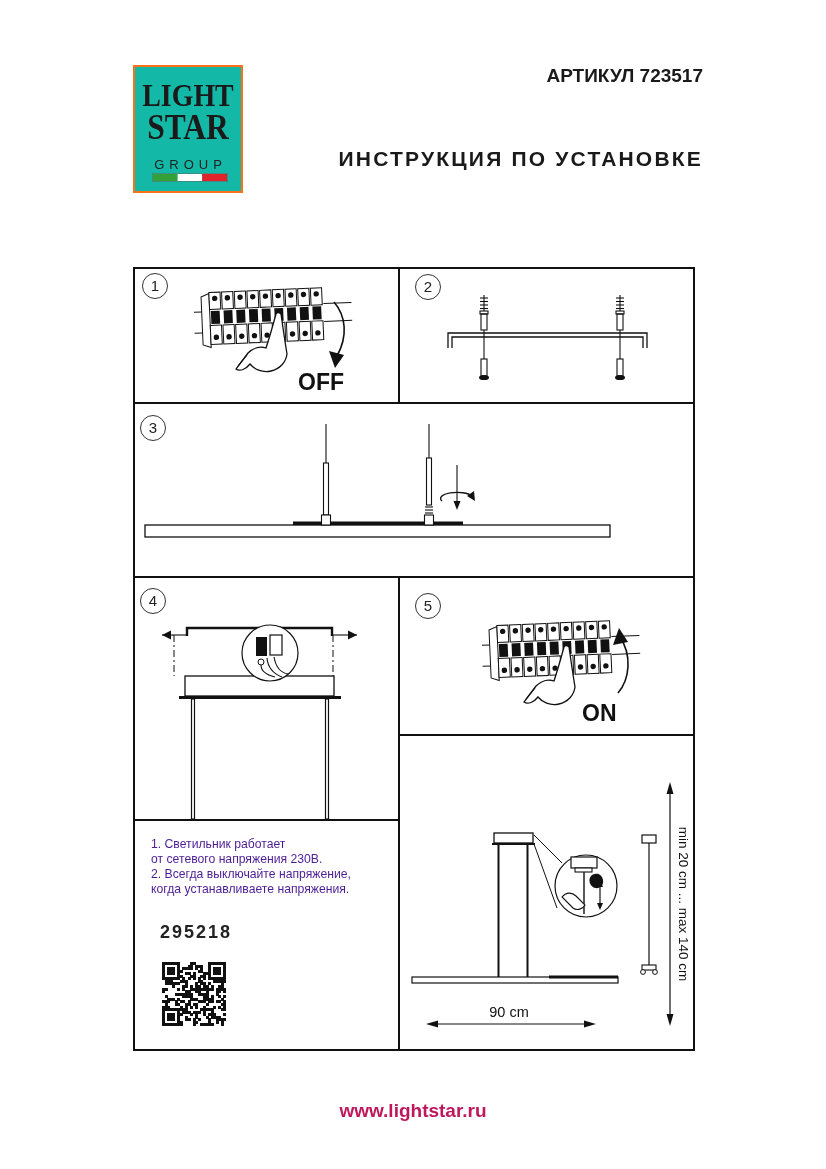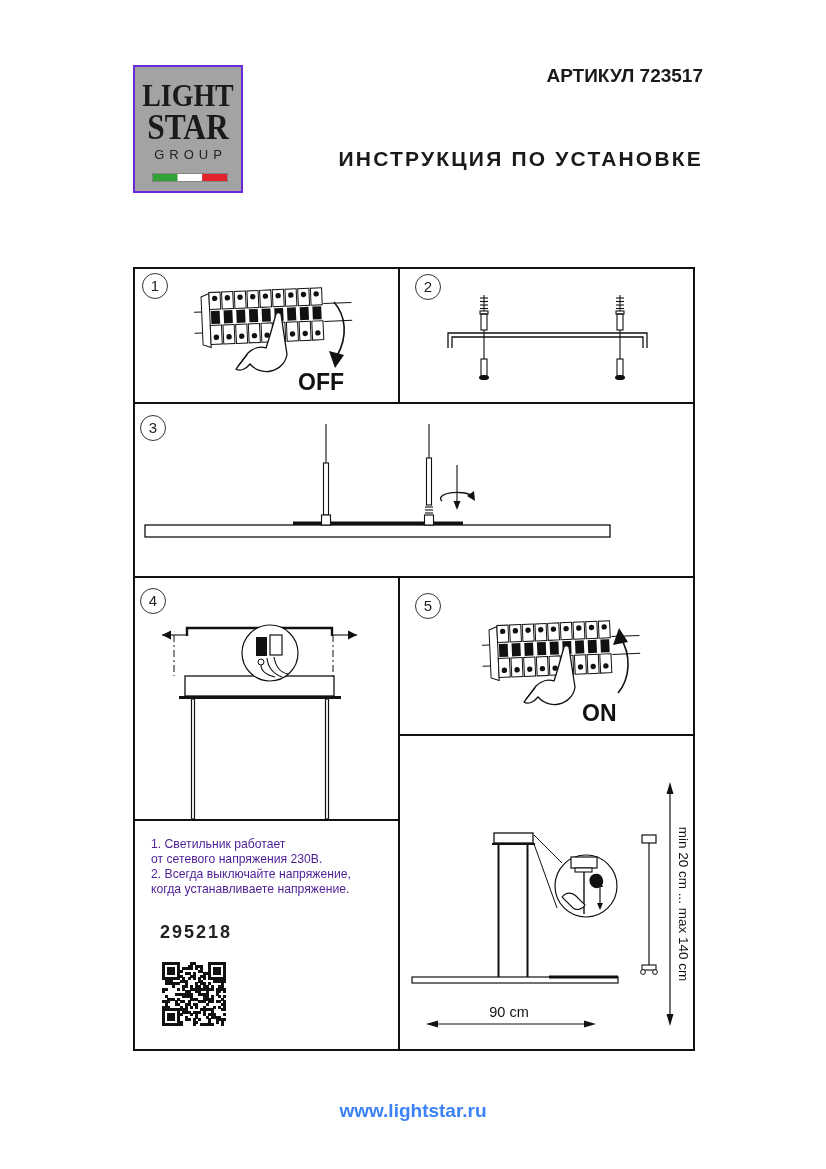--- a/index.html
+++ b/index.html
@@ -1,37 +1,37 @@
 <!DOCTYPE html>
 <html><head>
 <meta charset="utf-8">
 <style>
   html,body{margin:0;padding:0;background:#fff;}
   body{position:relative;width:826px;height:1169px;font-family:"Liberation Sans",sans-serif;color:#1a1a1a;overflow:hidden;}
   .abs{position:absolute;}
   
-  .logo-box{left:133px;top:65px;width:110px;height:128px;border:2px solid #6d28d9;box-sizing:border-box;text-align:center;background:#a3a3a3;}
+  .logo-box{left:133px;top:65px;width:110px;height:128px;border:2px solid #f97316;box-sizing:border-box;text-align:center;background:#14b8a6;}
   .logo-word1{font-family:"Liberation Serif",serif;font-weight:700;font-size:31px;line-height:30px;margin-top:14px;transform:scaleX(.9);letter-spacing:0;}
   .logo-word2{font-family:"Liberation Serif",serif;font-weight:700;font-size:35px;line-height:33px;transform:scaleX(.9);}
-  .logo-word3{font-size:13px;letter-spacing:5px;text-indent:5px;margin-top:3px;color:#222;}
+  .logo-word3{font-size:13px;letter-spacing:5px;text-indent:5px;margin-top:13px;color:#222;}
   .logo-flag{left:17px;top:106px;width:76px;height:9px;}
   .hdr-right{right:123px;top:62px;text-align:right;font-weight:700;font-size:19px;line-height:27px;}
   .hdr-title{right:123px;top:145px;text-align:right;font-weight:700;font-size:21px;line-height:27px;}
   .hdr-title .l1{letter-spacing:2.2px;}
   .hdr-title .l2{letter-spacing:.4px;}
   
   .grid{left:133px;top:267px;width:562px;height:784px;border:2px solid #111;box-sizing:border-box;background:#fff;}
   .gline{background:#111;}
   
   .badge{width:26px;height:26px;border:1.6px solid #333;border-radius:50%;box-sizing:border-box;text-align:center;line-height:23px;font-size:15px;color:#222;background:#fff;}
   
   .notes-text{left:151px;top:837px;width:235px;font-size:12.2px;line-height:15px;color:#4c1d95;}
   .article-num{left:160px;top:922px;font-size:18px;font-weight:700;letter-spacing:2px;color:#222;}
   
-  .footer{left:0;top:1100px;width:826px;text-align:center;font-weight:700;font-size:19px;color:#3b82f6;}
+  .footer{left:0;top:1100px;width:826px;text-align:center;font-weight:700;font-size:19px;color:#be185d;}
   svg{display:block;}
   svg text{font-family:"Liberation Sans",sans-serif;}
 </style>
 </head>
 <body>
 
 <div class="abs logo-box">
   <div class="logo-word1">LIGHT</div>
   <div class="logo-word2">STAR</div>
   <div class="logo-word3">GROUP</div>
@@ -266,21 +266,21 @@
     </g>
   <path d="M136,80 C148,66 150,42 138,24" fill="none" stroke="#111" stroke-width="1.6"></path>
   <polygon points="137,15 131,32 146,29" fill="#111"></polygon>
   <text x="100" y="108" font-size="23" font-weight="bold" fill="#111">ON</text>
 </svg>
 
 <div class="abs notes-text">
   <div>1. Светильник работает</div>
   <div>от сетевого напряжения 230В.</div>
   <div>2. Всегда выключайте напряжение,</div>
-  <div>когда устанавливаете напряжение.</div>
+  <div>когда устанавливаете напряжения.</div>
 </div>
 <div class="abs article-num">295218</div>
 <svg class="abs" style="left:162px;top:962px" width="64" height="64" viewBox="0 0 64 64" shape-rendering="crispEdges">
     <rect x="0.00" y="0.00" width="3" height="3" fill="#111"></rect>
     <rect x="2.56" y="0.00" width="3" height="3" fill="#111"></rect>
     <rect x="5.12" y="0.00" width="3" height="3" fill="#111"></rect>
     <rect x="7.68" y="0.00" width="3" height="3" fill="#111"></rect>
     <rect x="10.24" y="0.00" width="3" height="3" fill="#111"></rect>
     <rect x="12.80" y="0.00" width="3" height="3" fill="#111"></rect>
     <rect x="15.36" y="0.00" width="3" height="3" fill="#111"></rect>

